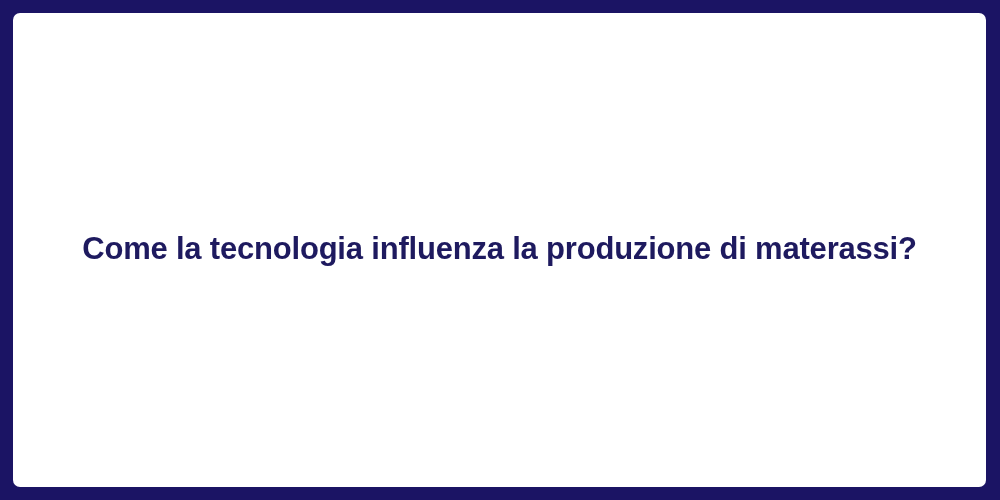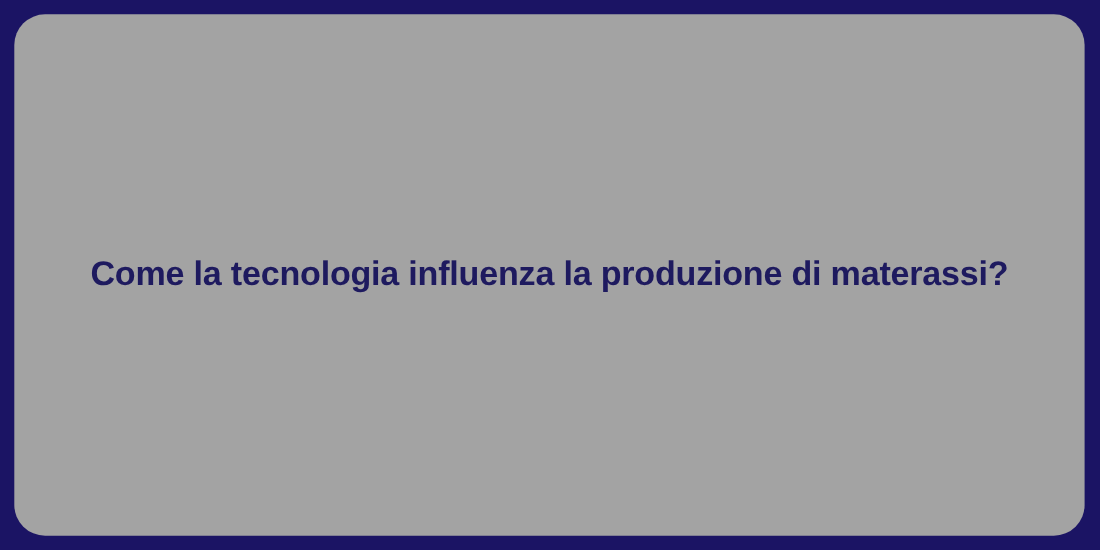--- a/index.html
+++ b/index.html
@@ -22,22 +22,22 @@
     height: 500px;
     background: #1b1464;
     padding: 13px 14px 13px 13px;
   }
 
   .panel {
     position: relative;
     box-sizing: border-box;
     width: 100%;
     height: 100%;
-    background: #a3a3a3;
-    border-radius: 28px;
+    background: #ffffff;
+    border-radius: 7px;
     display: flex;
     align-items: center;
     justify-content: flex-end;
   }
 
   .headline-wrap {
     width: 100%;
     box-sizing: border-box;
     padding: 0 60px;
     display: flex;

